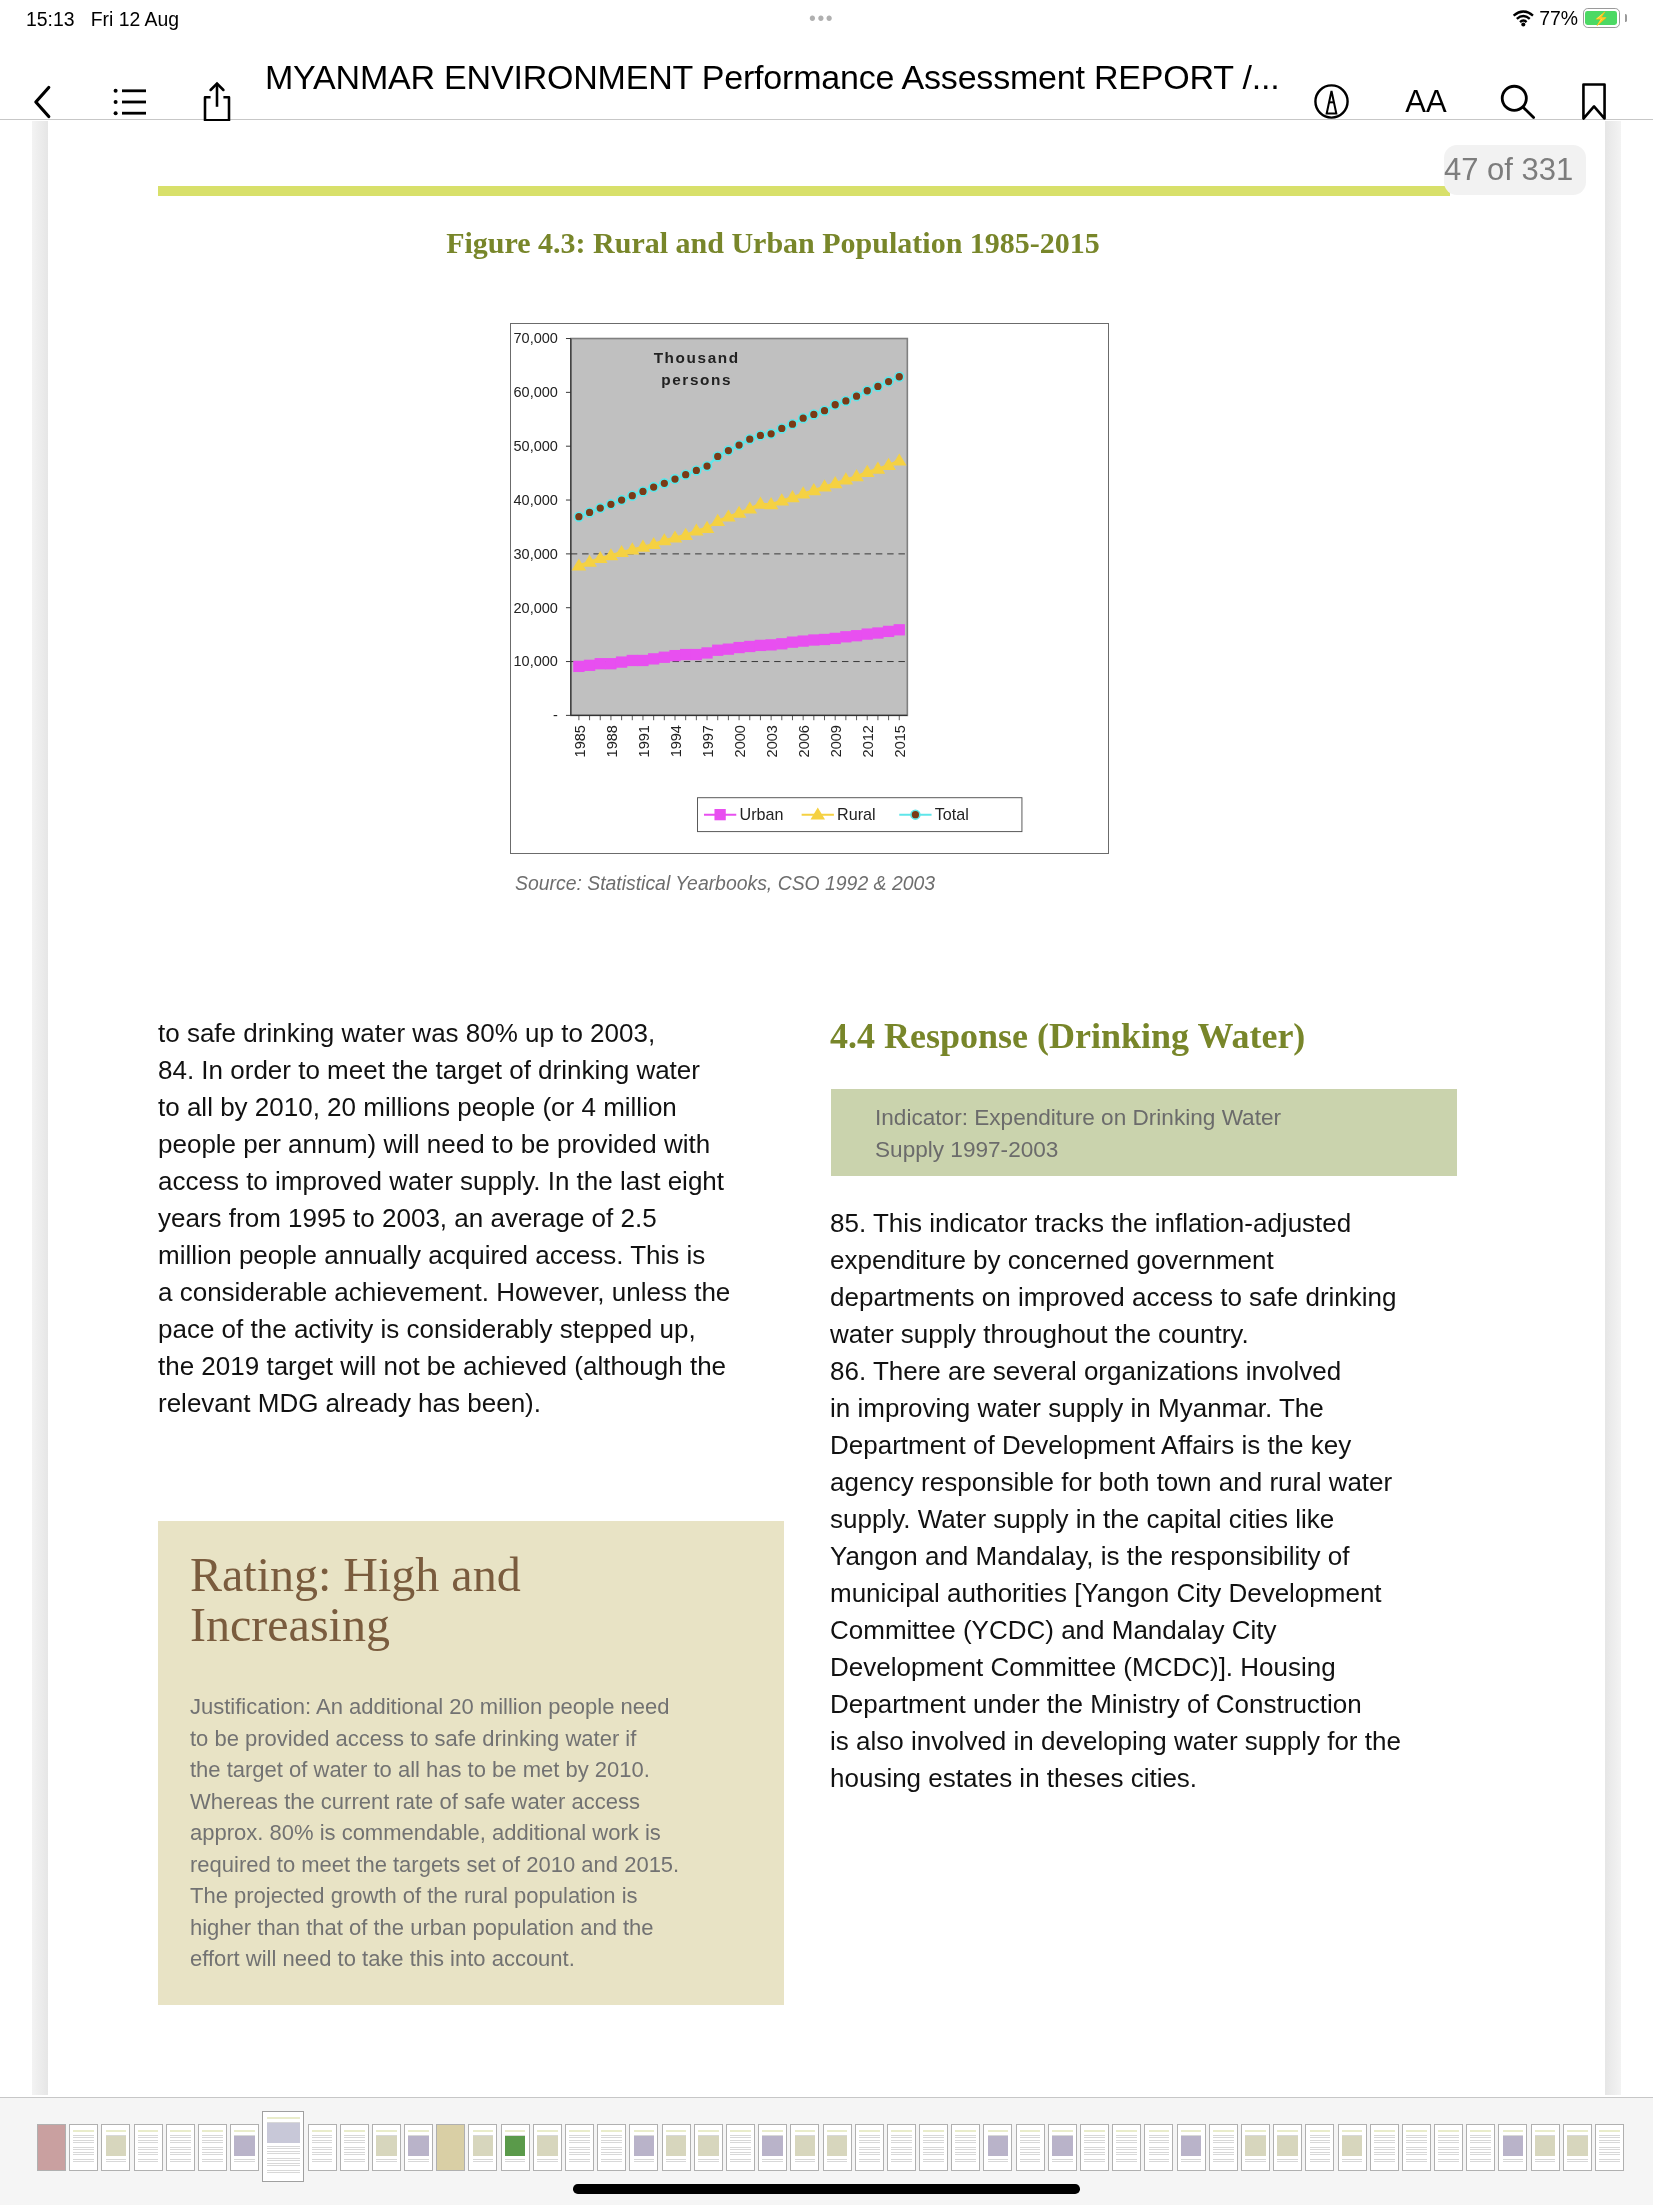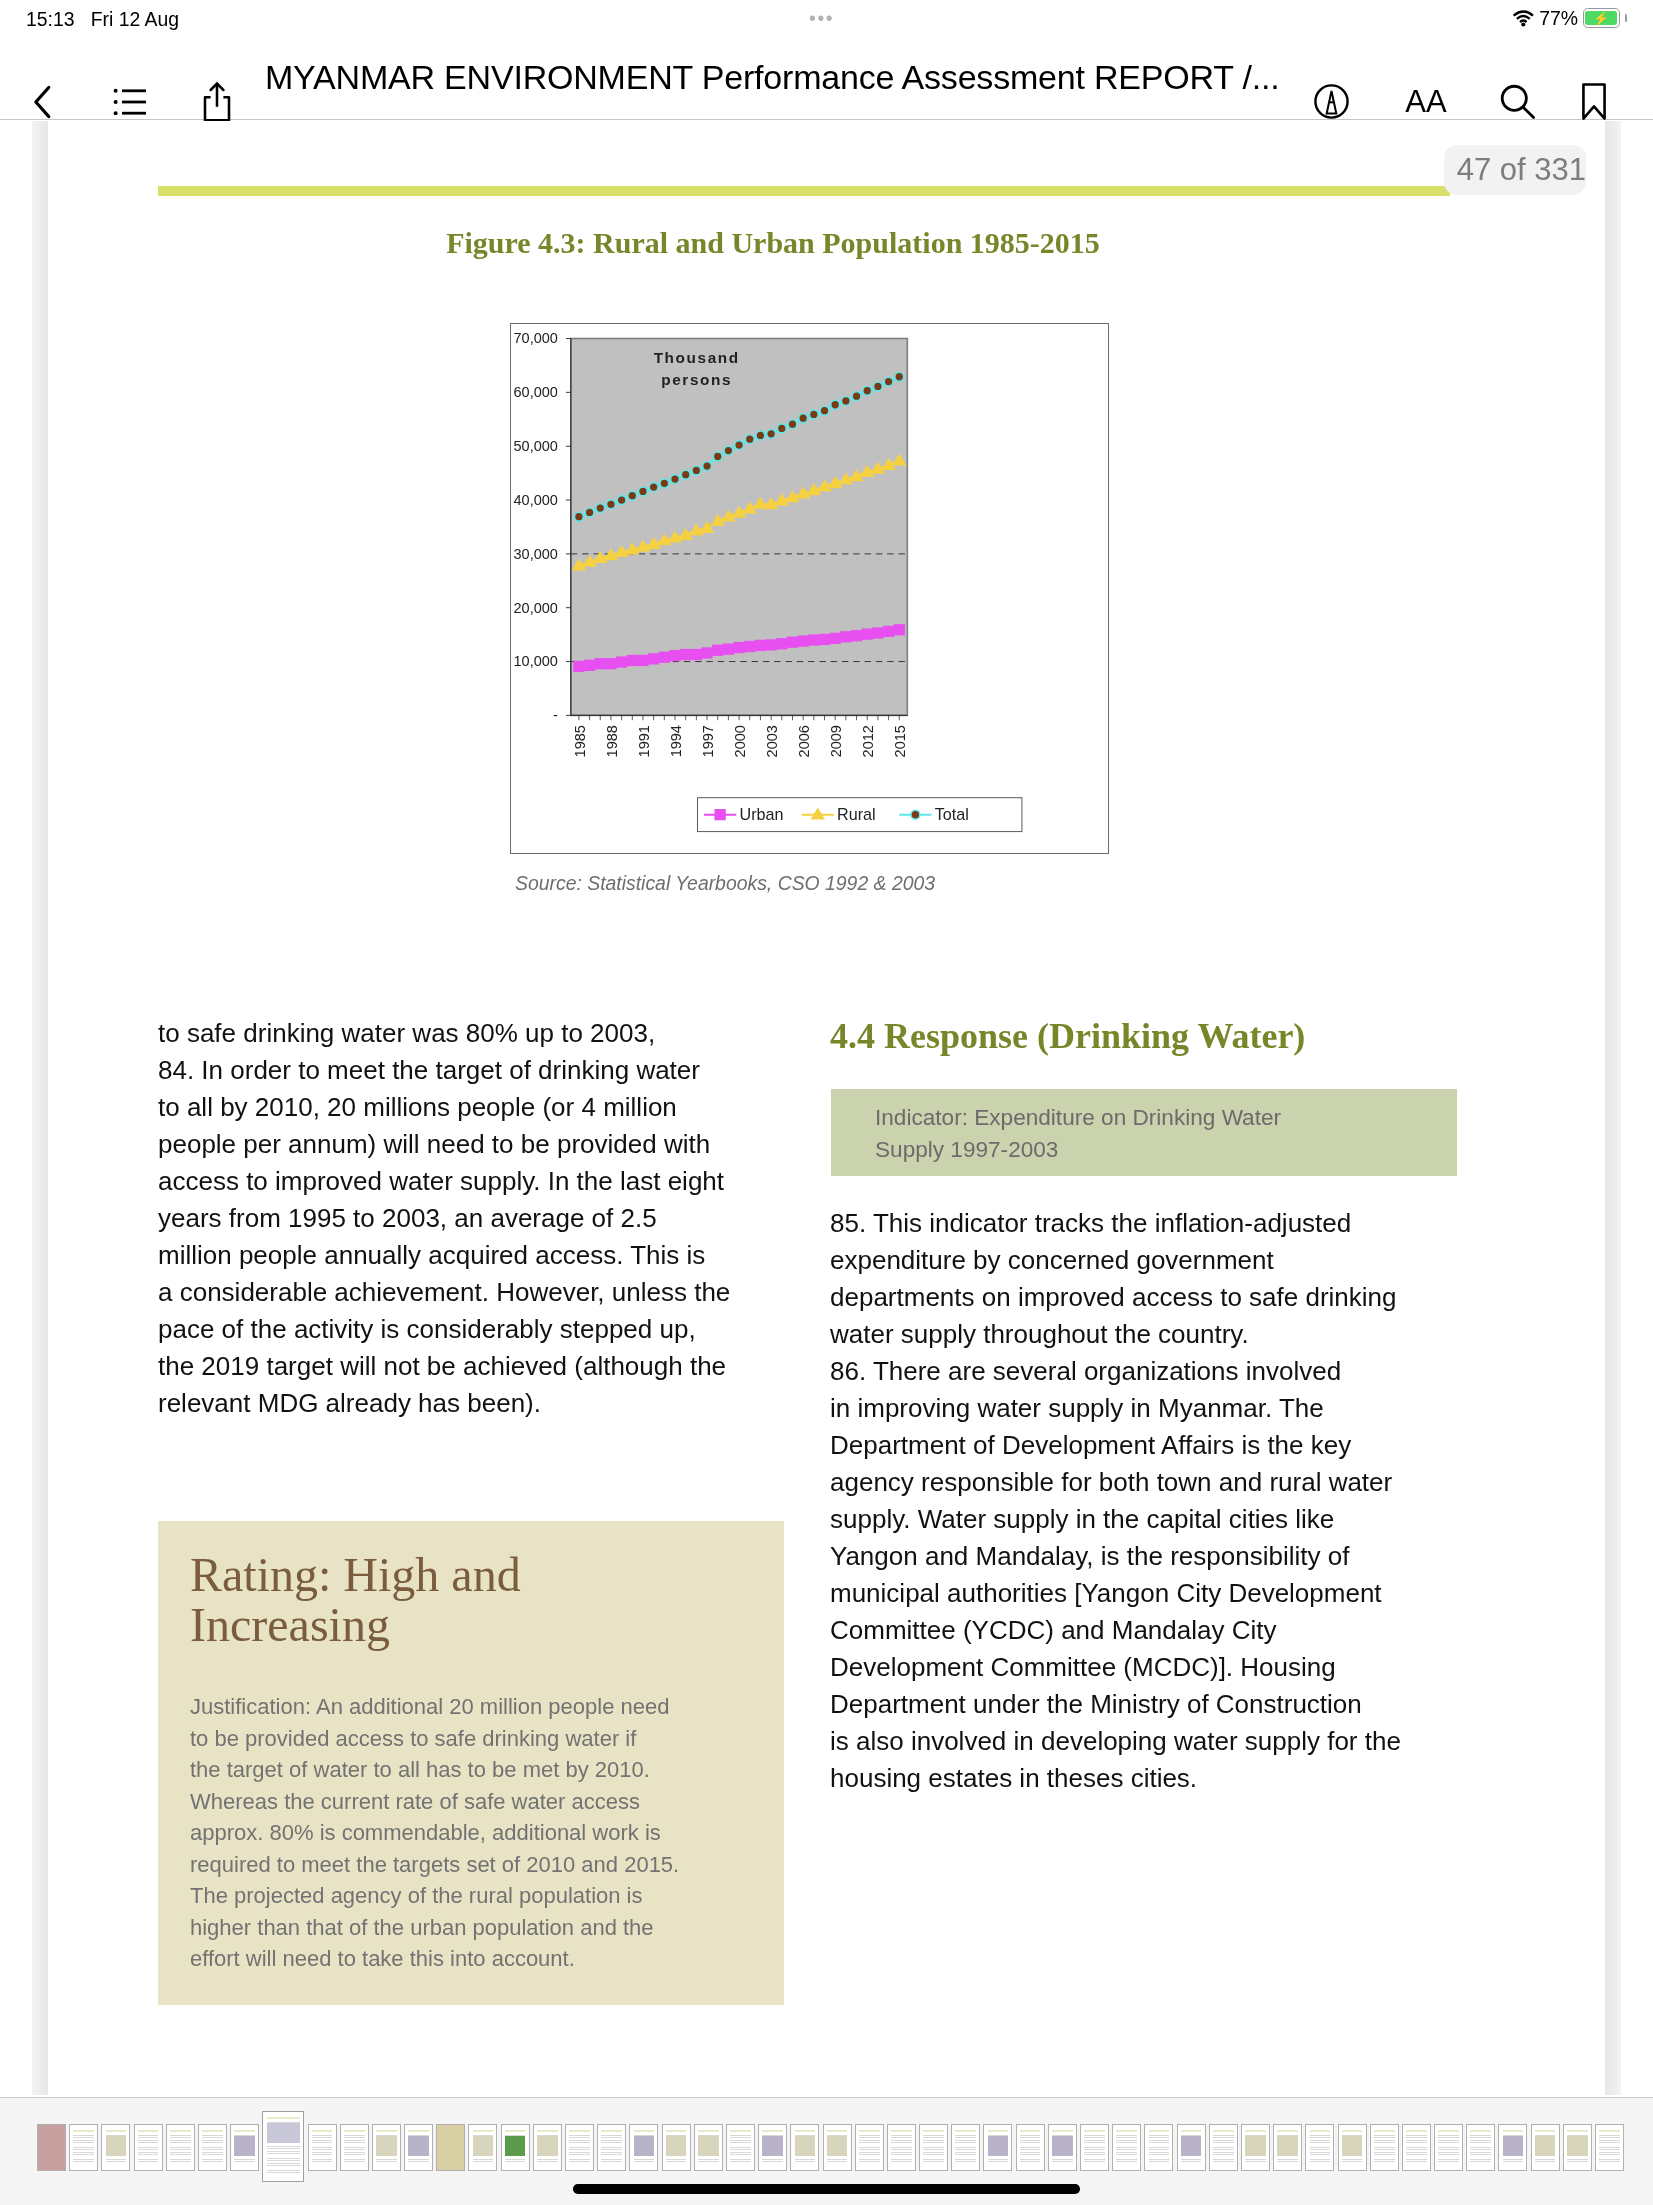--- a/index.html
+++ b/index.html
@@ -19,21 +19,21 @@
   .nav-bar { position: absolute; left: 0; top: 39px; width: 1653px; height: 81px; border-bottom: 1.6px solid #c7c7c7; background: #fff; }
   .nav-icon { position: absolute; top: 24px; width: 45px; height: 45px; display: flex; align-items: center; justify-content: center; cursor: pointer; margin-top: 16px; }
   .nav-title { position: absolute; left: 265px; top: 19.4px; font-size: 34px; font-weight: 400; letter-spacing: -0.2px; white-space: nowrap; font-family: "Liberation Sans", sans-serif; }
   .nav-aa { font-size: 31px; font-family: "Liberation Sans", sans-serif; }
 
   
   .page-shadow-left { position: absolute; left: 32px; top: 121px; width: 16px; height: 1974px; background: linear-gradient(to right, #f3f3f3, #e6e6e6); }
   .page-shadow-right { position: absolute; left: 1605px; top: 121px; width: 16px; height: 1974px; background: linear-gradient(to left, #f3f3f3, #e6e6e6); }
   .page { position: absolute; left: 48px; top: 121px; width: 1556px; height: 1974px; background: #fff; }
 
-  .page-indicator { position: absolute; left: 1444px; top: 145px; width: 142px; height: 50px; background: #f2f2f2; border-radius: 13px; color: #7d7d7d; font-size: 31px; text-align: right; line-height: 50px; font-family: "Liberation Sans", sans-serif; cursor: pointer; }
+  .page-indicator { position: absolute; left: 1444px; top: 145px; width: 142px; height: 50px; background: #f2f2f2; border-radius: 13px; color: #7d7d7d; font-size: 31px; text-align: left; line-height: 50px; font-family: "Liberation Sans", sans-serif; cursor: pointer; }
 
   .header-rule { position: absolute; left: 158px; top: 186px; width: 1292px; height: 9.7px; background: #d8e06a; }
 
   .figure-title { position: absolute; left: 0; width: 1653px; top: 226px; text-align: center; padding-right: 107px; color: #78862a; font-size: 30px; font-weight: bold; font-family: "Liberation Serif", serif; }
 
   
   .chart-frame { position: absolute; left: 510px; top: 323px; width: 599px; height: 531px; border: 1.6px solid #6b6b6b; background: #fff; }
   .chart-svg { position: absolute; left: 0; top: 0; }
   .chart-source { position: absolute; left: 515px; top: 872px; font-size: 19.4px; font-style: italic; color: #6e6e6e; font-family: "Liberation Sans", sans-serif; }
 
@@ -333,21 +333,21 @@
     <div>Rating: High and</div>
     <div>Increasing</div>
   </div>
   <div class="rating-just" id="rating-just">
       <p>Justification: An additional 20 million people need</p>
       <p>to be provided access to safe drinking water if</p>
       <p>the target of water to all has to be met by 2010.</p>
       <p>Whereas the current rate of safe water access</p>
       <p>approx. 80% is commendable, additional work is</p>
       <p>required to meet the targets set of 2010 and 2015.</p>
-      <p>The projected agency of the rural population is</p>
+      <p>The projected growth of the rural population is</p>
       <p>higher than that of the urban population and the</p>
       <p>effort will need to take this into account.</p>
     </div>
 </div>
 
 <div class="section-heading">4.4 Response (Drinking Water)</div>
 <div class="indicator-box">
   <div>Indicator: Expenditure on Drinking Water</div>
   <div>Supply 1997-2003</div>
 </div>

